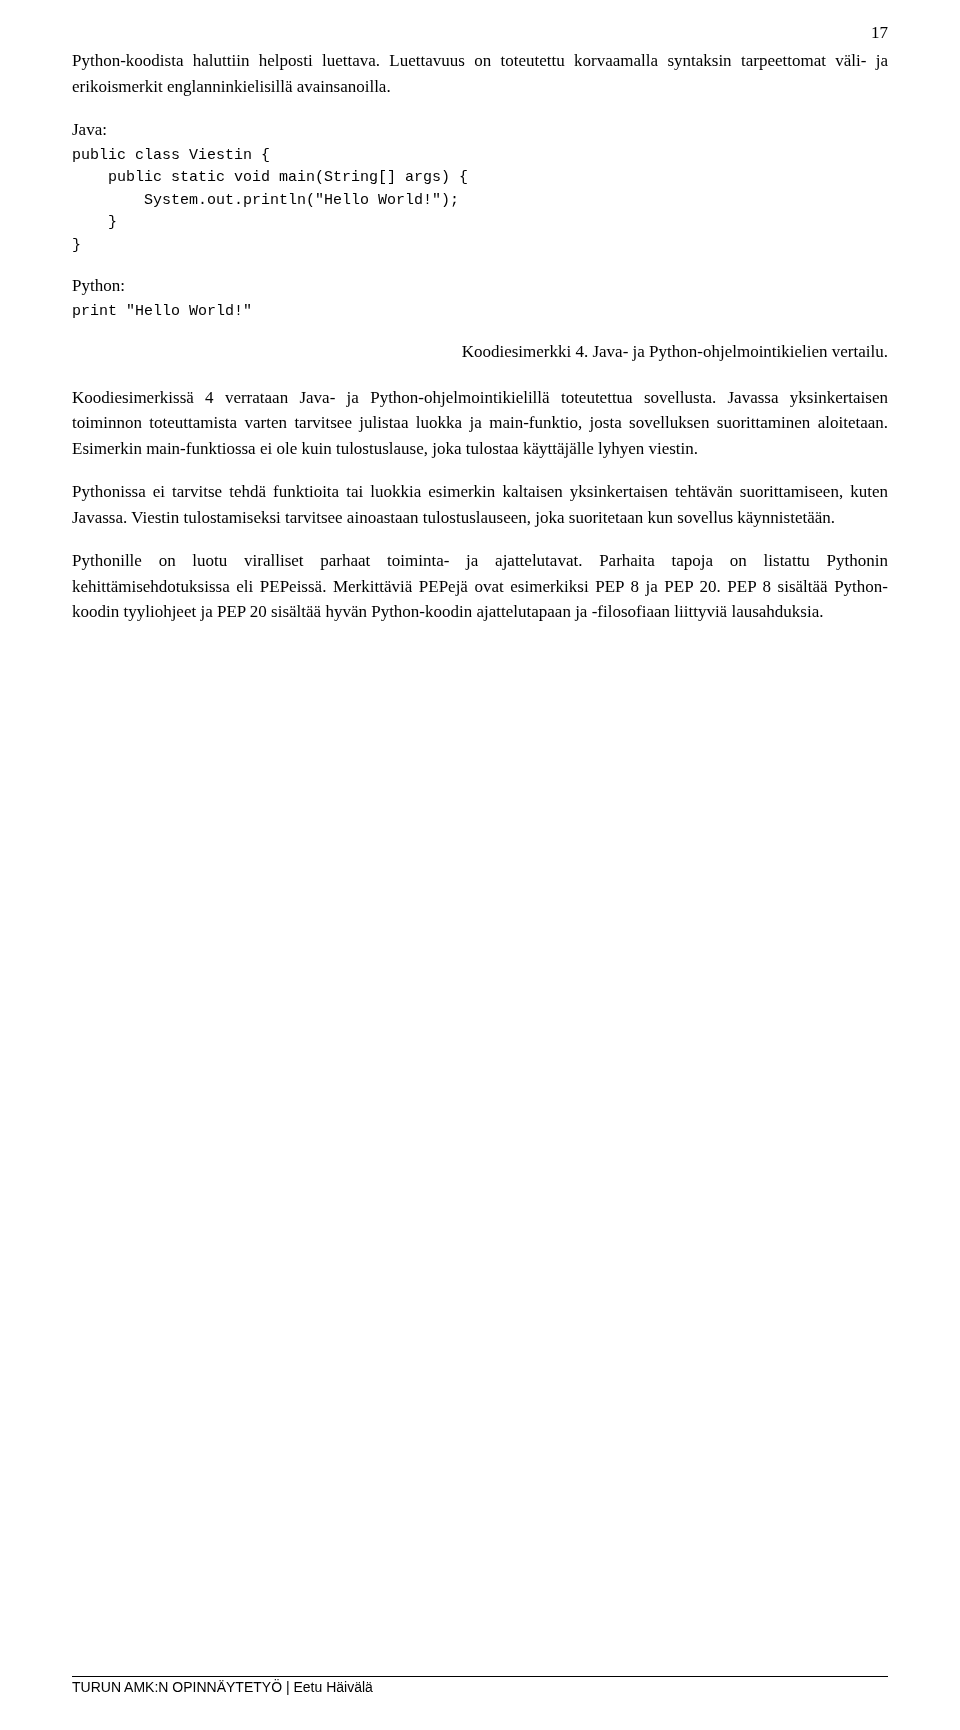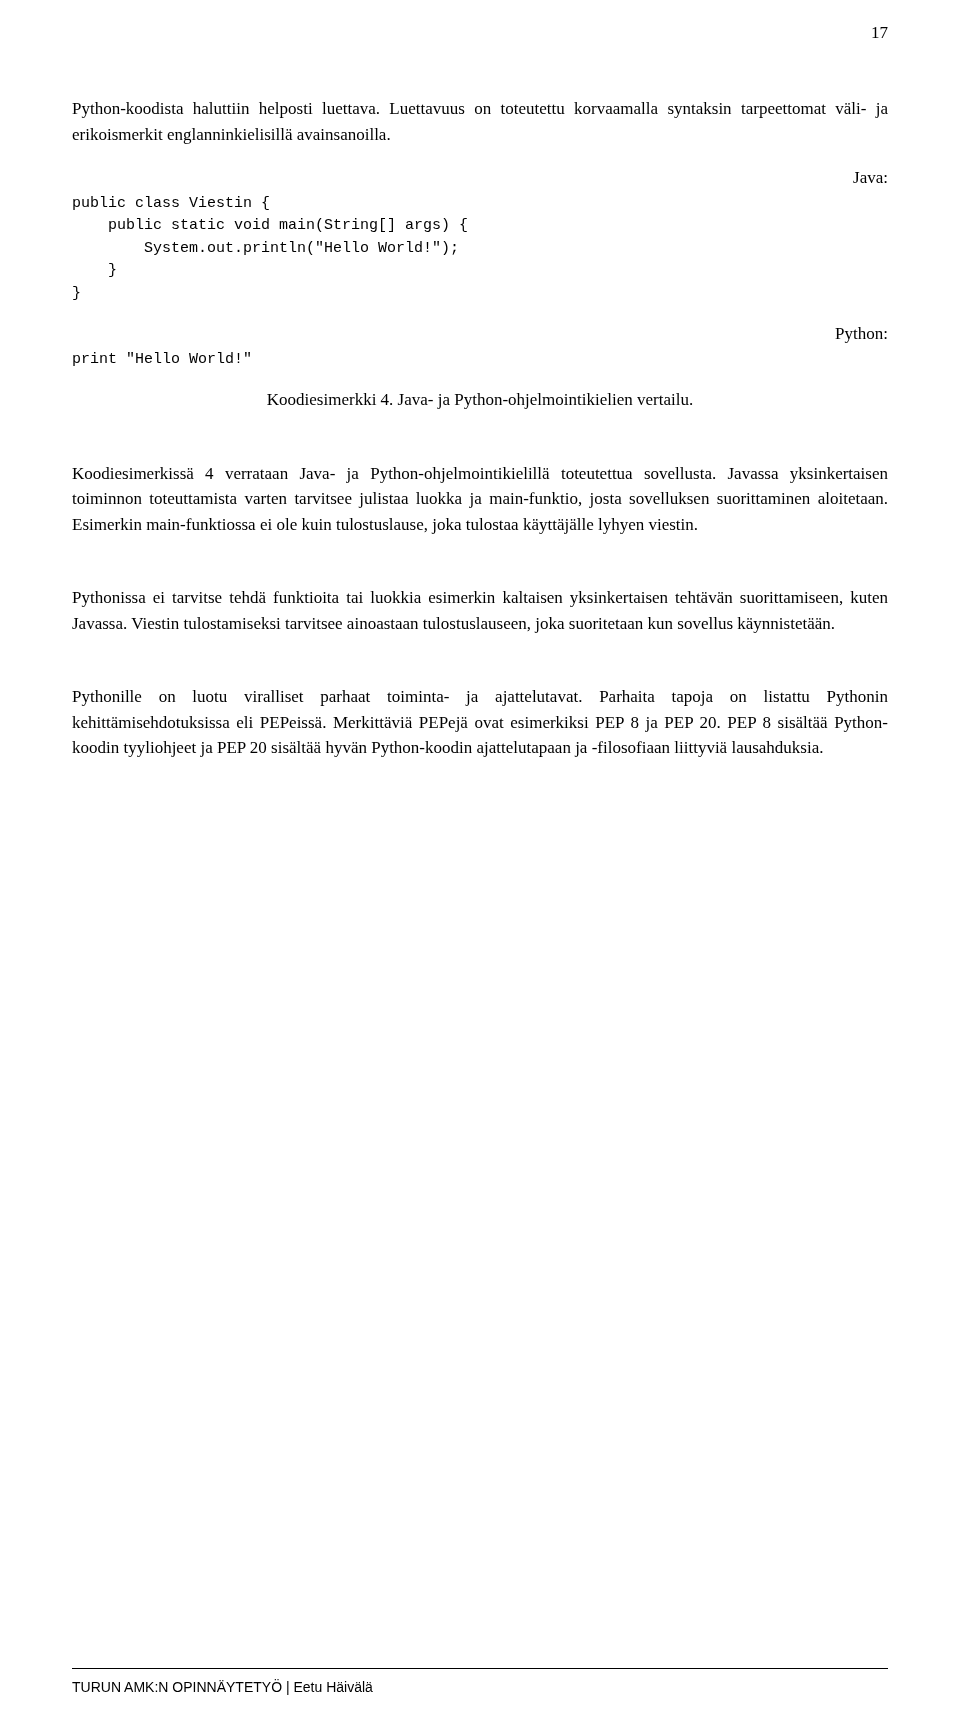--- a/index.html
+++ b/index.html
@@ -29,56 +29,53 @@
       position: absolute;
       top: 20px;
       right: 72px;
       font-size: 17px;
       font-family: "Times New Roman", Times, serif;
     }
 
     .paragraph {
       margin-bottom: 18px;
       text-align: justify;
-      margin-top: 48px;
     }
 
     .code-block {
       font-family: "Courier New", Courier, monospace;
       font-size: 15px;
       line-height: 1.5;
       margin-bottom: 4px;
       white-space: pre;
     }
 
     .code-section {
       margin-bottom: 16px;
     }
 
     .code-label {
       font-family: "Times New Roman", Times, serif;
       font-size: 17px;
       margin-bottom: 2px;
-      text-align: right;
     }
 
     .figure-caption {
       font-size: 17px;
       font-style: normal;
       margin-bottom: 20px;
-      text-align: center;
+      text-align: right;
     }
 
     .footer {
       position: absolute;
       bottom: 32px;
       left: 72px;
       right: 72px;
       border-top: 1px solid #000;
-      padding-top: 8px;
       font-size: 14px;
       font-family: Arial, Helvetica, sans-serif;
       color: #000;
     }
   </style>
 </head>
 <body>
 
 <div class="page-container">
 

